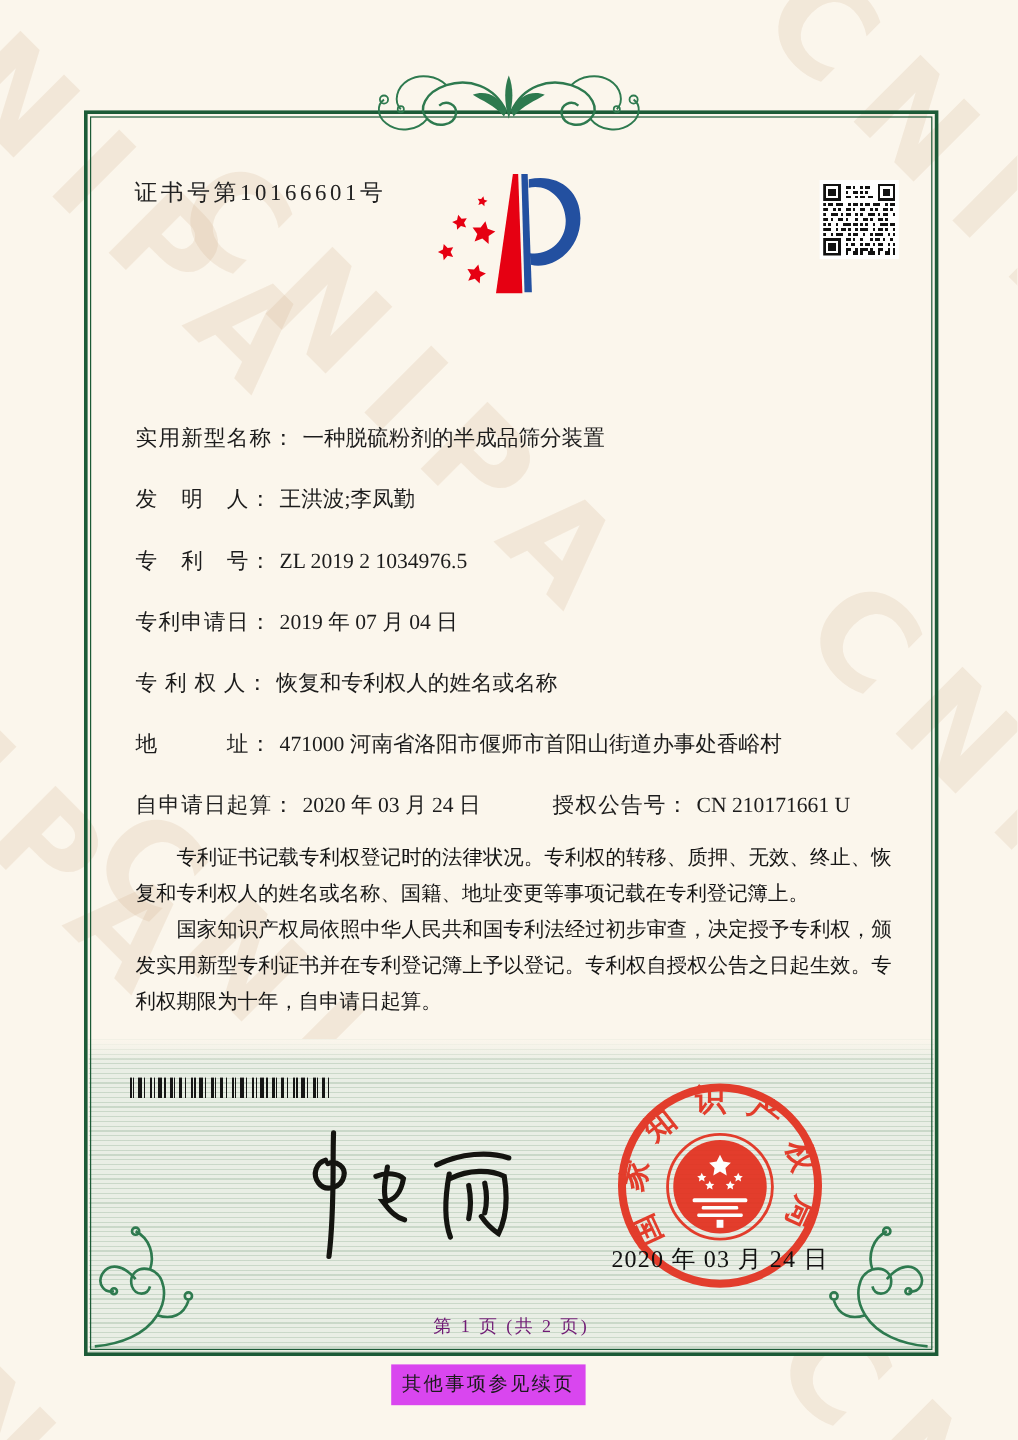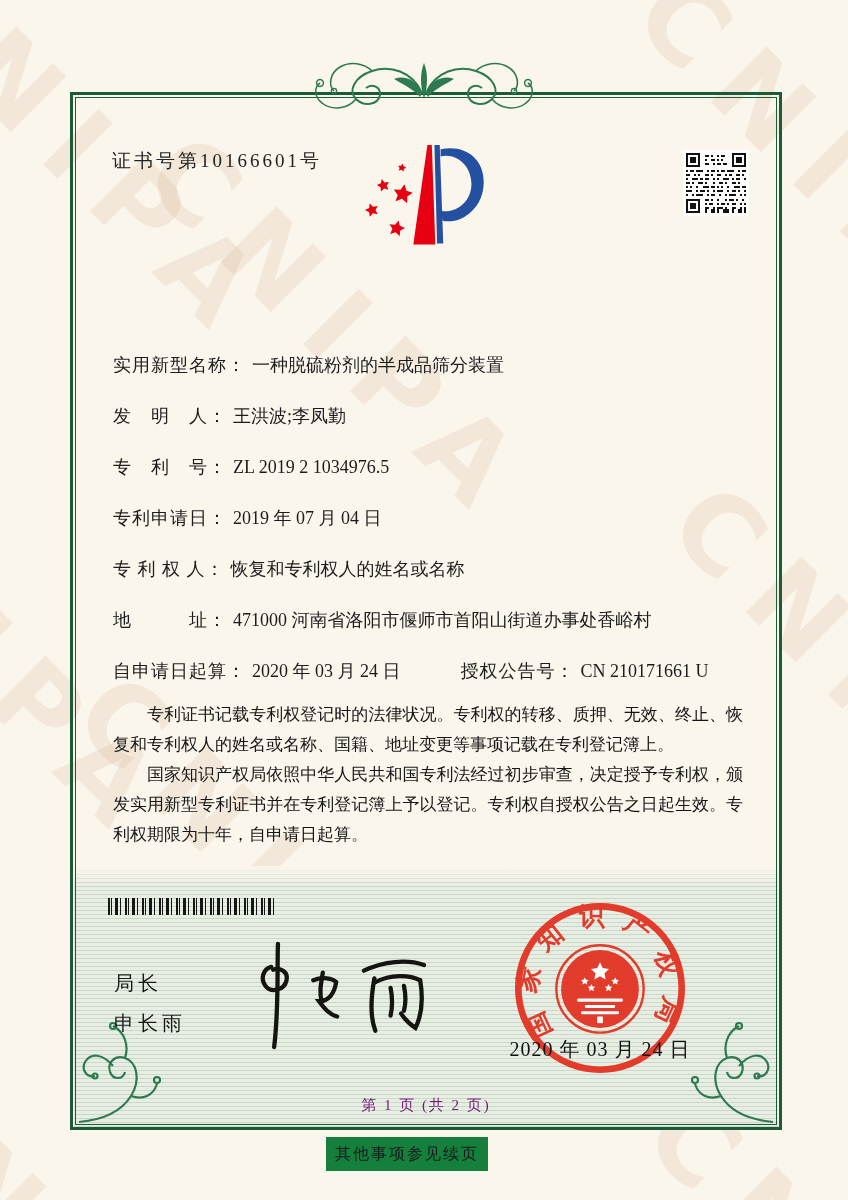--- a/index.html
+++ b/index.html
@@ -41,21 +41,21 @@
       #161616 3px 4px,rgba(0,0,0,0) 4px 7px,#161616 7px 10px,rgba(0,0,0,0) 10px 12px,
       #161616 12px 13px,rgba(0,0,0,0) 13px 17px);}
   .issuer{position:absolute;left:114px;top:970px;font-size:20px;letter-spacing:4px;color:#1a1a1a;}
   .issuer div{margin-bottom:13px;}
   .sig{position:absolute;left:235px;top:938px;}
   .seal{position:absolute;left:505px;top:893px;}
   .seal-date{position:absolute;left:505px;top:1036px;width:190px;text-align:center;
              font-size:20px;color:#111;white-space:nowrap;letter-spacing:1px;}
   .page-num{position:absolute;left:70px;top:1096px;width:712px;text-align:center;
             font-size:15px;letter-spacing:2px;color:#701a75;}
-  .note-box{position:absolute;left:326px;top:1137px;width:162px;height:34px;background:#15803d;
+  .note-box{position:absolute;left:326px;top:1137px;width:162px;height:34px;background:#d946ef;
             text-align:center;line-height:34px;font-size:16px;letter-spacing:2px;color:#1a1a1a;}
 </style>
 </head>
 <body>
 
 <div class="page">
 
   <div class="wm-layer">
     <span class="wm" style="left:-50px;top:-70px">CNIPA</span>
     <span class="wm" style="left:210px;top:110px">CNIPA</span>
@@ -190,24 +190,20 @@
       </div>
     </div>
 
     <div class="paras">
       <p>专利证书记载专利权登记时的法律状况。专利权的转移、质押、无效、终止、恢复和专利权人的姓名或名称、国籍、地址变更等事项记载在专利登记簿上。</p>
       <p>国家知识产权局依照中华人民共和国专利法经过初步审查，决定授予专利权，颁发实用新型专利证书并在专利登记簿上予以登记。专利权自授权公告之日起生效。专利权期限为十年，自申请日起算。</p>
     </div>
 
     <div class="barcode"></div>
 
-    <div class="issuer">
-      <div>局长</div>
-      <div>申长雨</div>
-    </div>
 
     <svg class="sig" width="210" height="115" viewBox="0 0 220 120">
       <g stroke="#141410" stroke-width="4.5" fill="none" stroke-linecap="round">
         <path d="M38,30 C30,32 26,42 32,50 C38,58 52,54 54,44 C56,36 48,30 40,33"></path>
         <path d="M45,6 C44,34 46,74 41,114"></path>
         <path d="M92,36 C90,48 88,58 91,66"></path>
         <path d="M82,44 C92,40 102,42 106,46 C104,58 98,66 88,66 C94,74 99,80 107,82"></path>
         <path d="M135,34 C156,24 180,22 198,28"></path>
         <path d="M146,42 C142,64 142,84 147,97"></path>
         <path d="M147,46 C163,38 182,38 194,44 C197,62 196,80 189,94 C183,90 178,85 174,79"></path>

